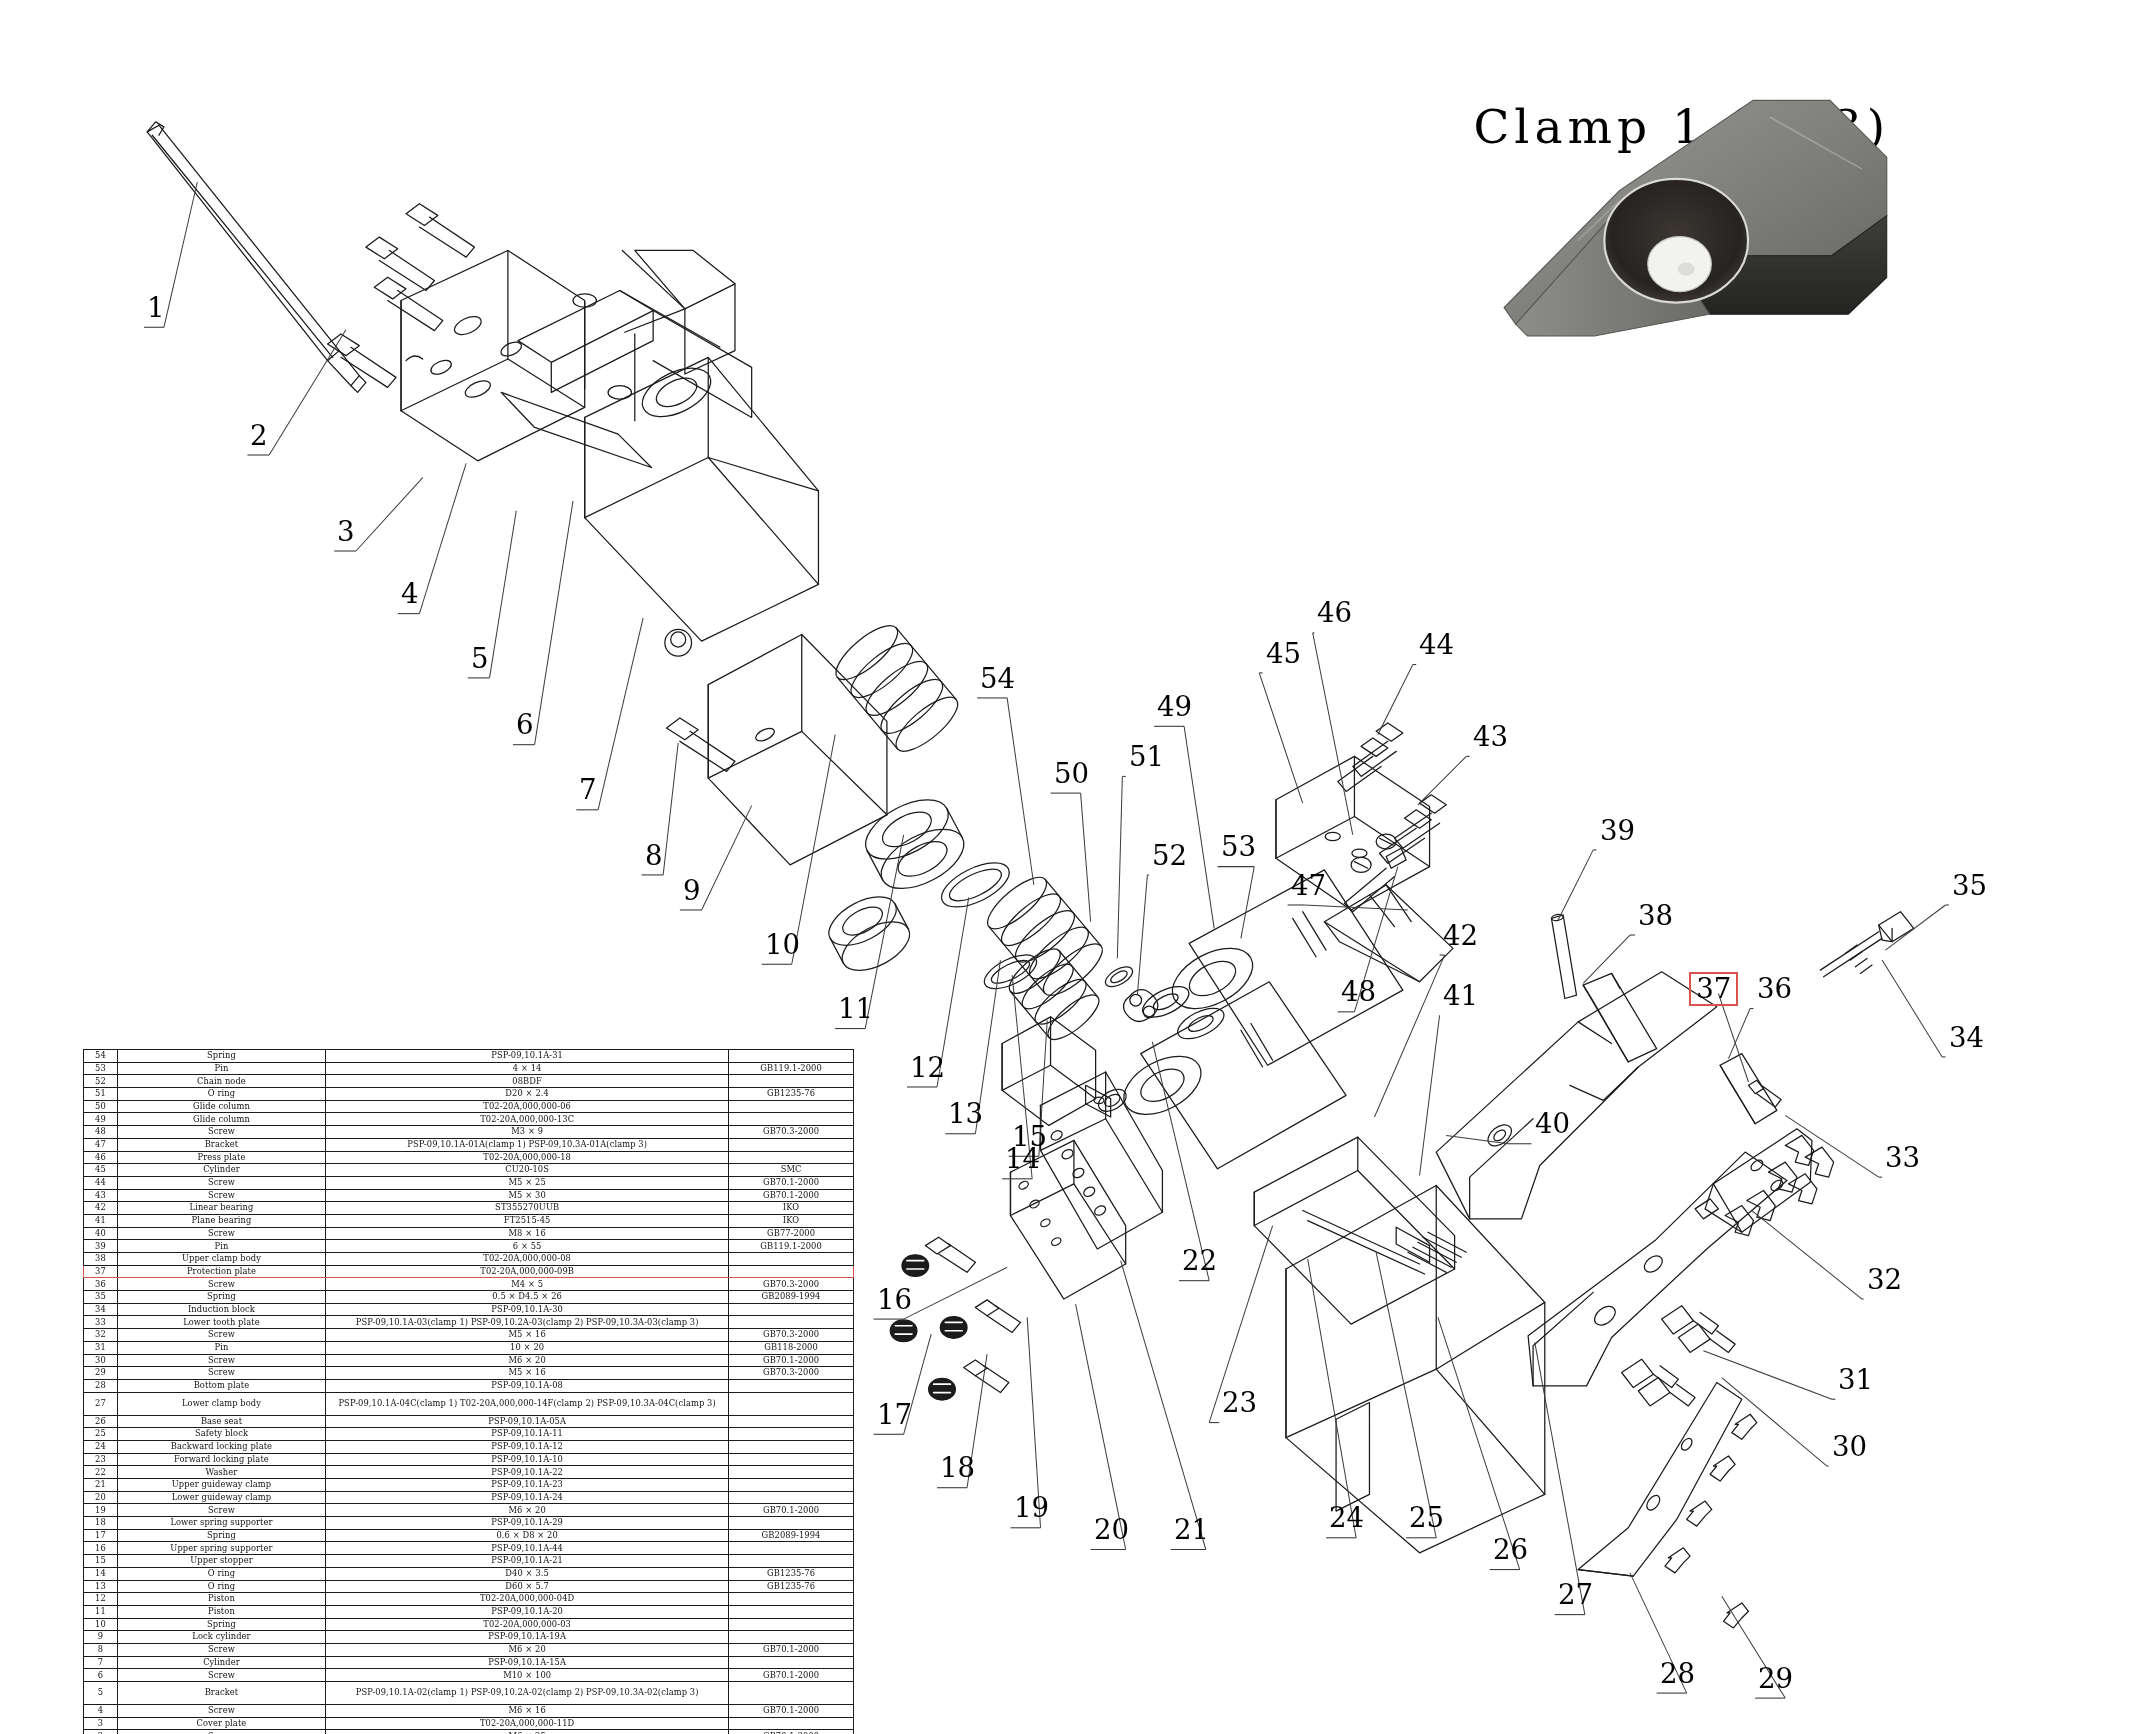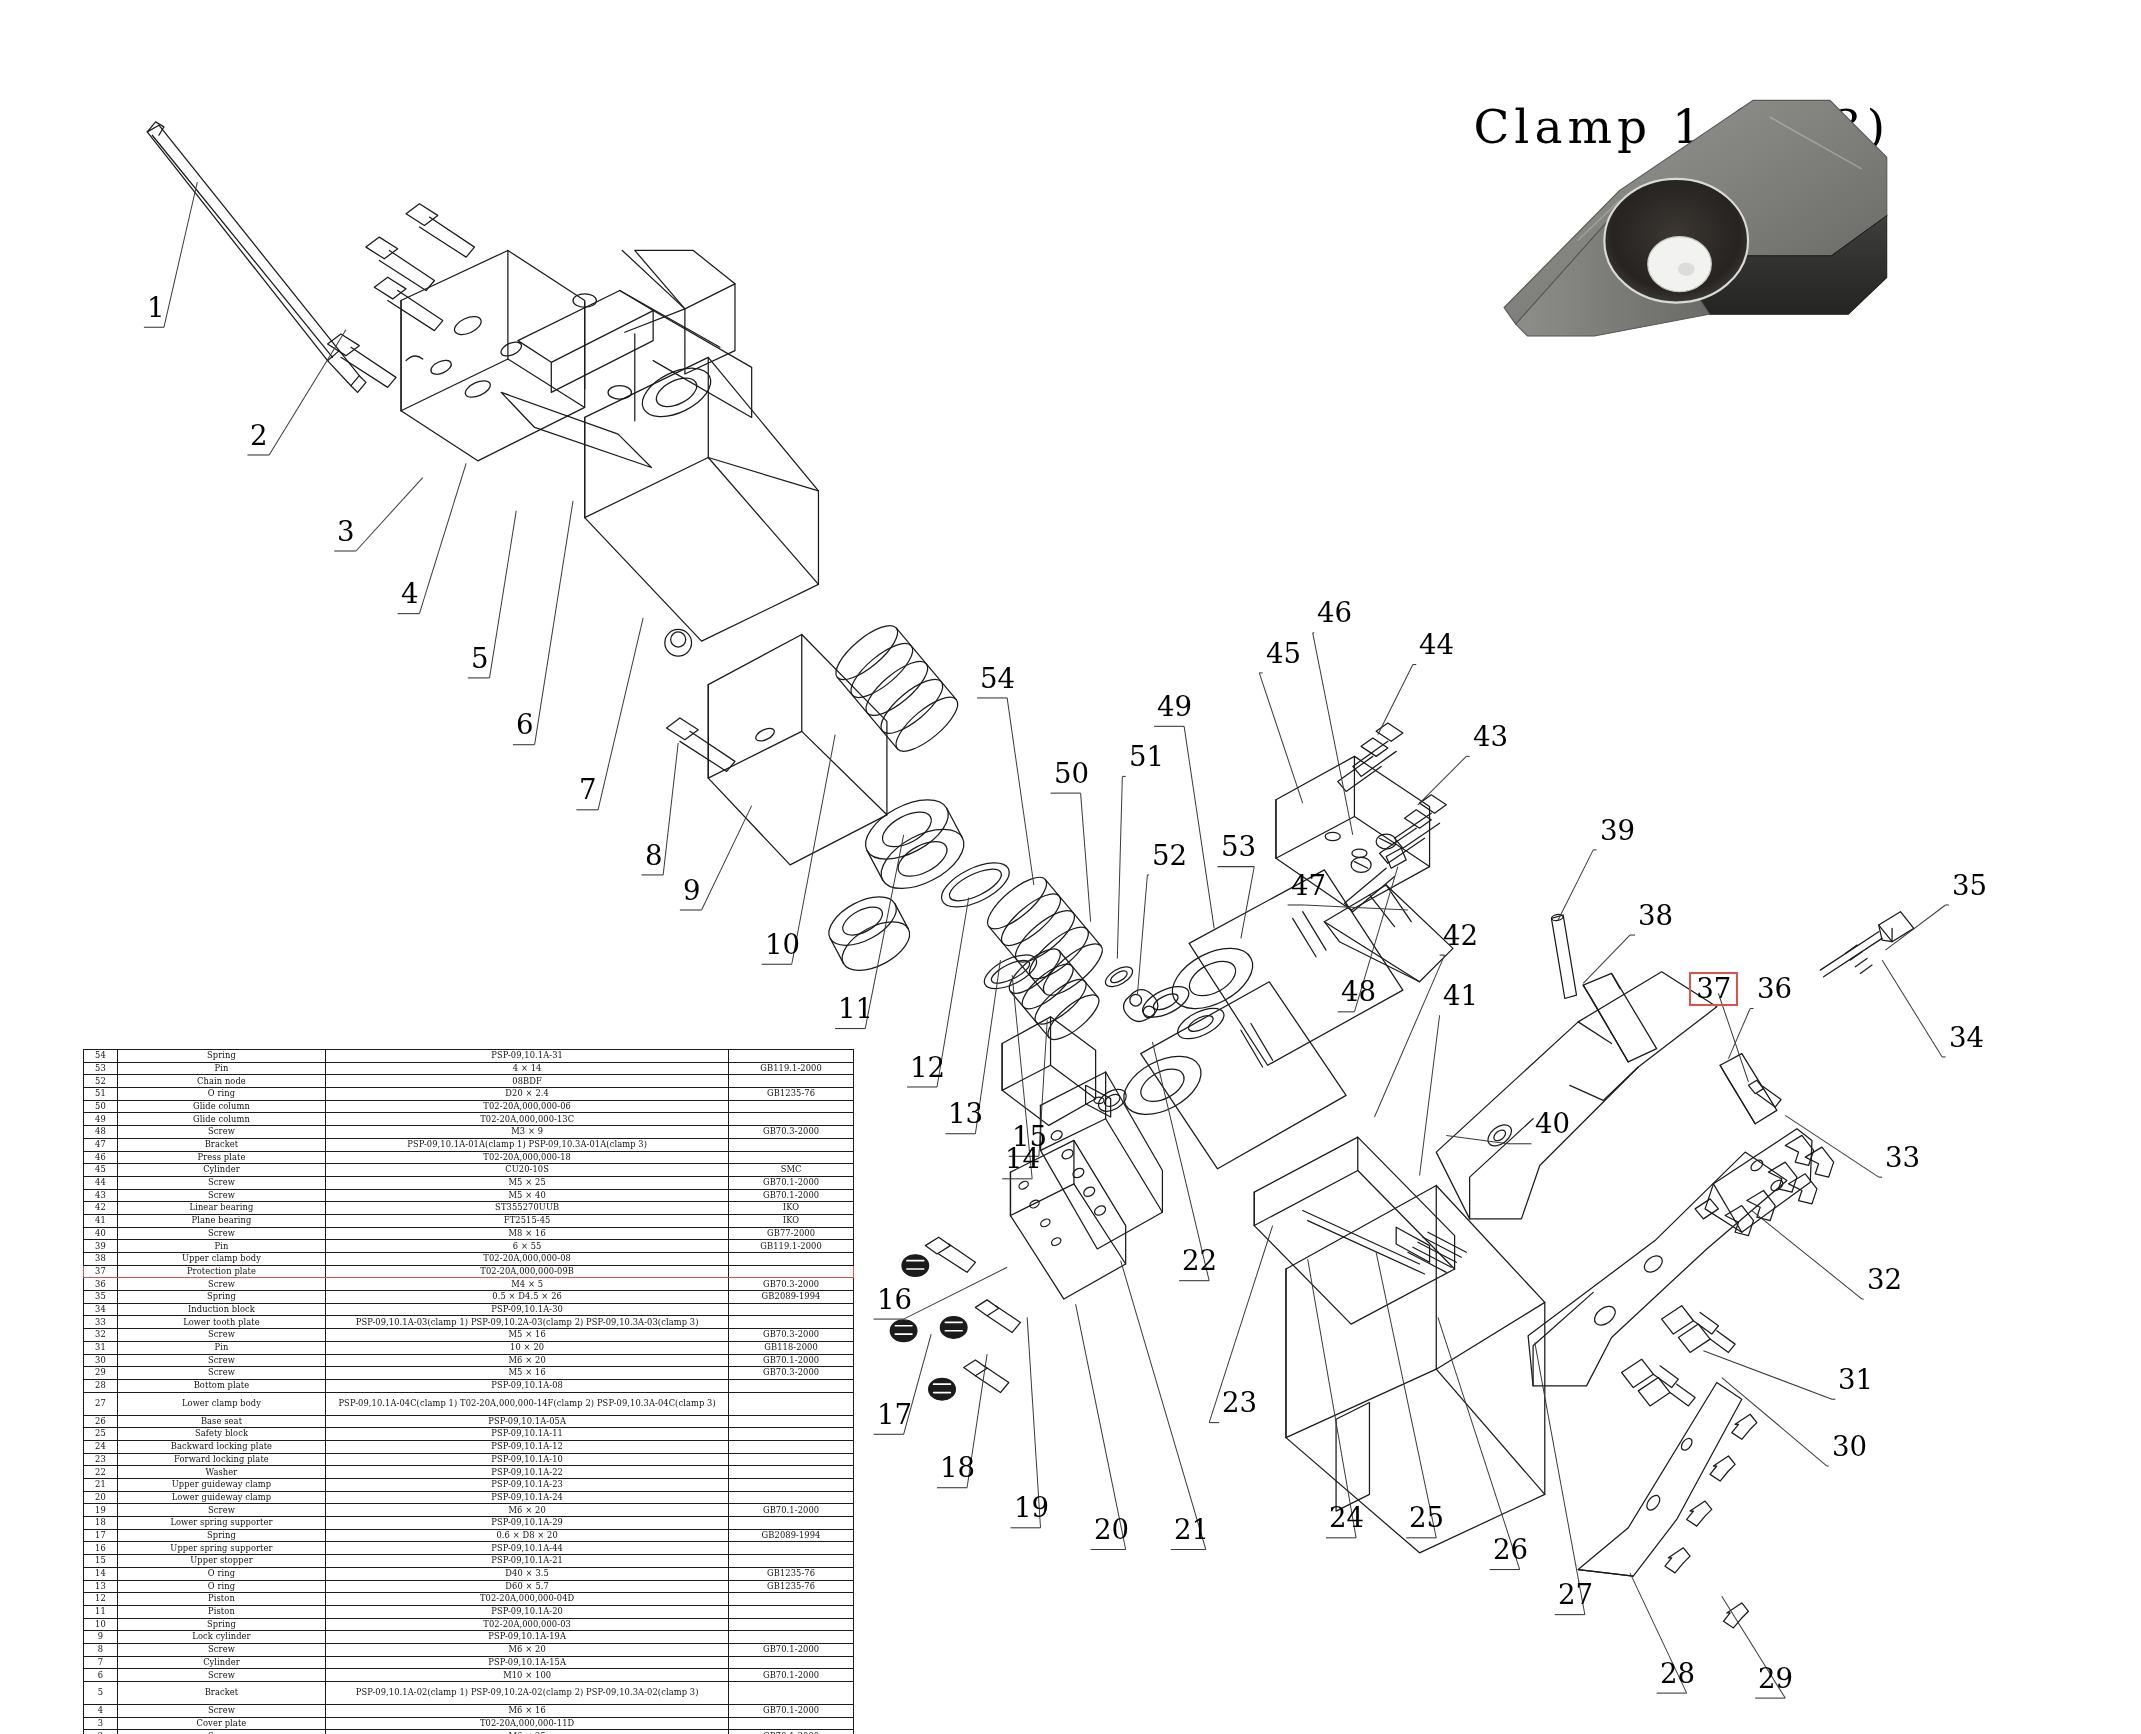--- a/index.html
+++ b/index.html
@@ -775,21 +775,21 @@
         </tr>
         <tr>
           <td class="c-no">44</td>
           <td class="c-name">Screw</td>
           <td class="c-code">M5 × 25</td>
           <td class="c-std">GB70.1-2000</td>
         </tr>
         <tr>
           <td class="c-no">43</td>
           <td class="c-name">Screw</td>
-          <td class="c-code">M5 × 40</td>
+          <td class="c-code">M5 × 30</td>
           <td class="c-std">GB70.1-2000</td>
         </tr>
         <tr>
           <td class="c-no">42</td>
           <td class="c-name">Linear bearing</td>
           <td class="c-code">ST355270UUB</td>
           <td class="c-std">IKO</td>
         </tr>
         <tr>
           <td class="c-no">41</td>

